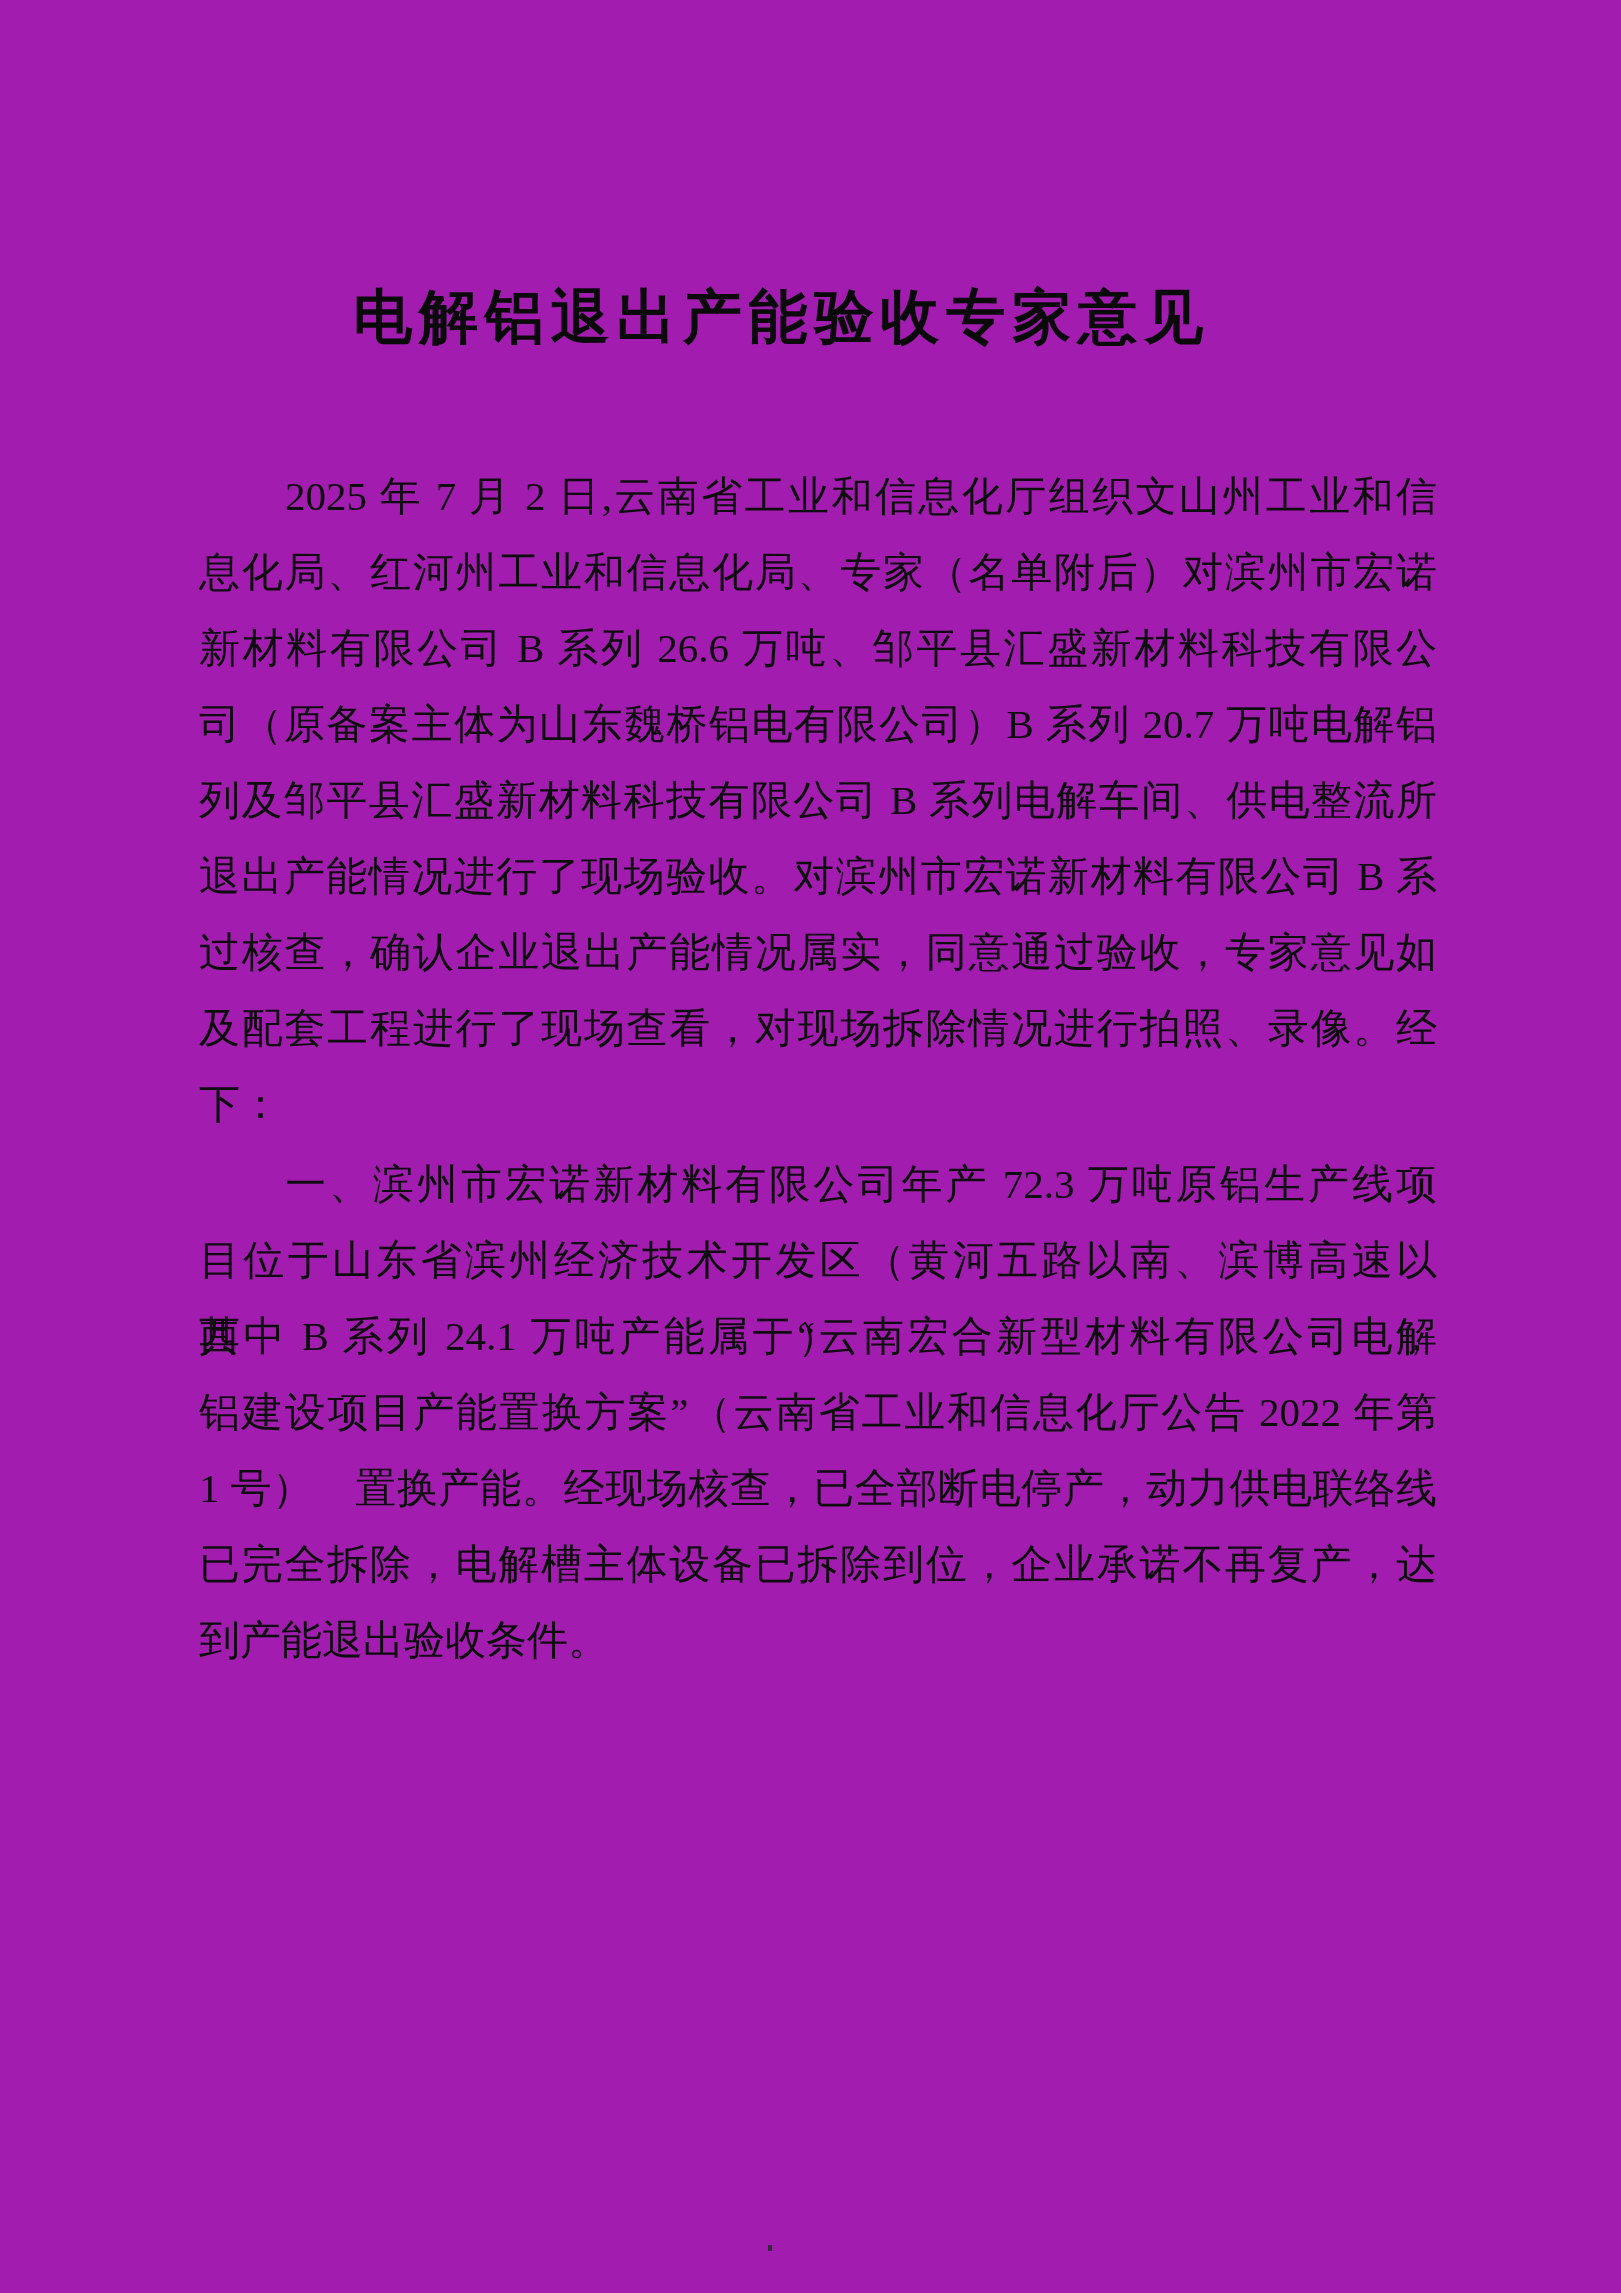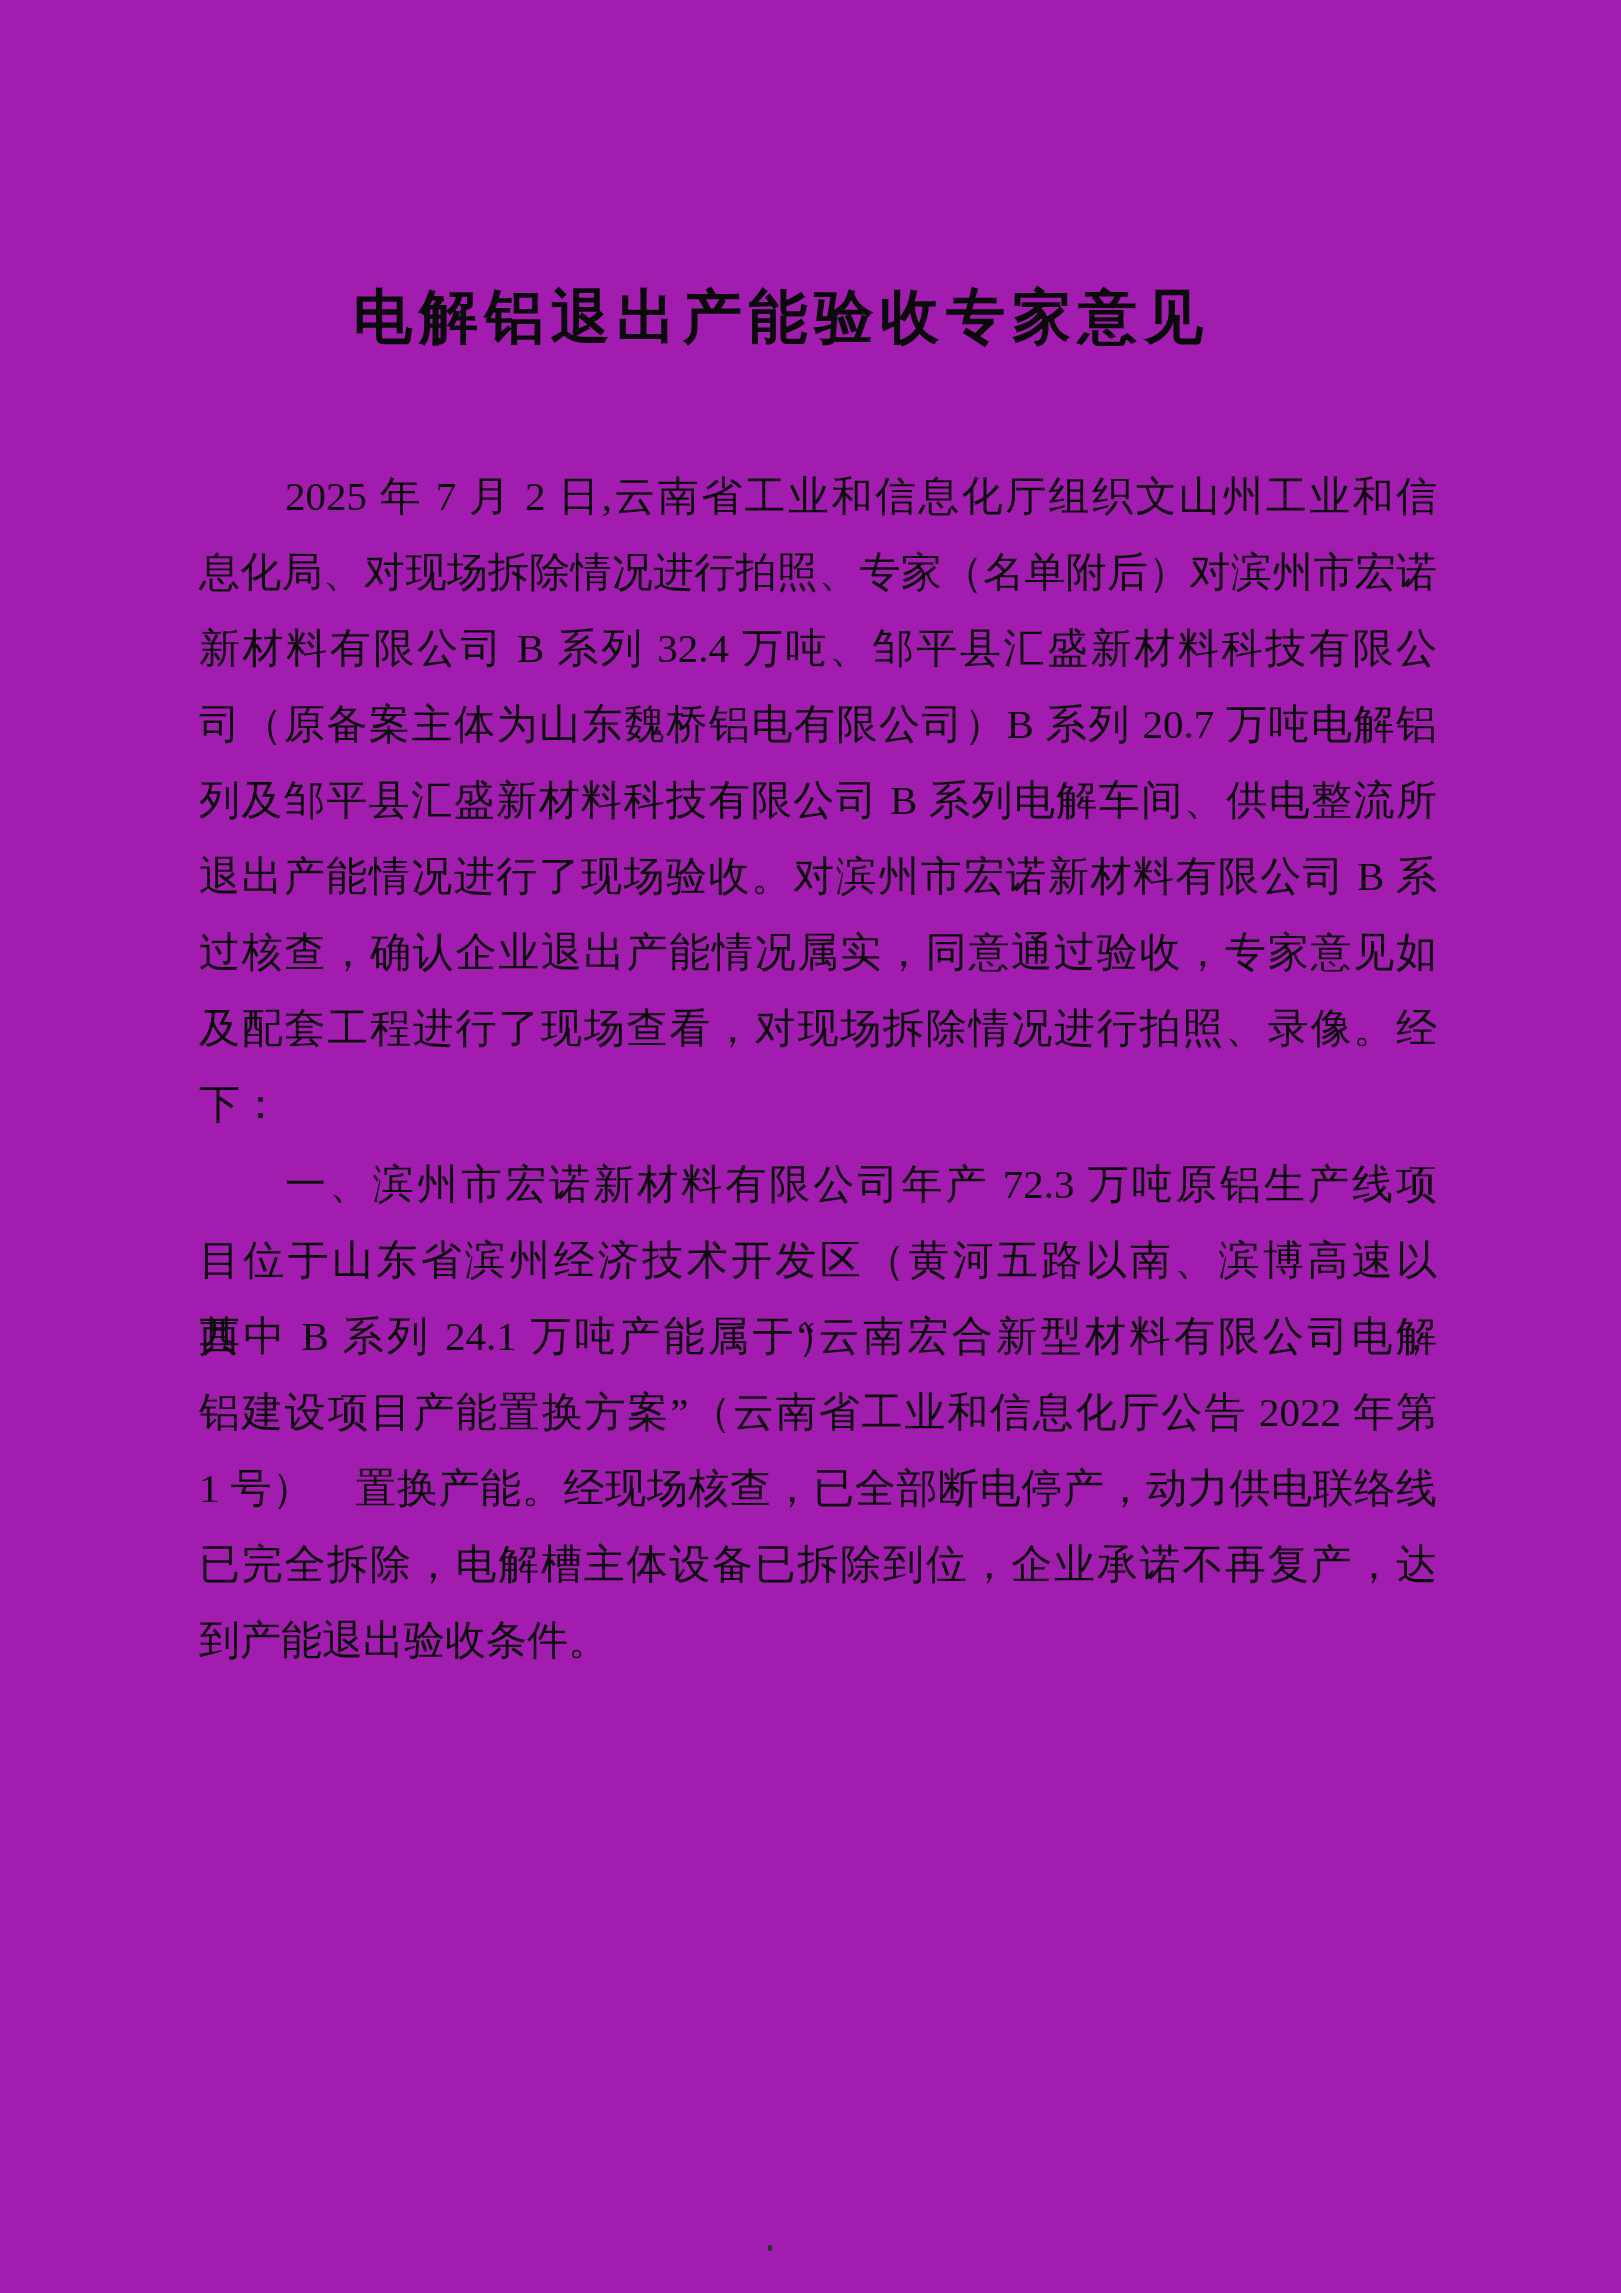--- a/index.html
+++ b/index.html
@@ -73,22 +73,22 @@
 </style>
 </head>
 <body>
 
 <div class="page">
   <h1 class="doc-title">电解铝退出产能验收专家意见</h1>
 
   <div class="doc-body">
       <div class="paragraph">
         <div class="line indent">2025 年 7 月 2 日,云南省工业和信息化厅组织文山州工业和信</div>
-        <div class="line">息化局、对现场拆除情况进行拍照、专家（名单附后）对滨州市宏诺</div>
-        <div class="line">新材料有限公司 B 系列 32.4 万吨、邹平县汇盛新材料科技有限公</div>
+        <div class="line">息化局、红河州工业和信息化局、专家（名单附后）对滨州市宏诺</div>
+        <div class="line">新材料有限公司 B 系列 26.6 万吨、邹平县汇盛新材料科技有限公</div>
         <div class="line">司（原备案主体为山东魏桥铝电有限公司）B 系列 20.7 万吨电解铝</div>
         <div class="line">列及邹平县汇盛新材料科技有限公司 B 系列电解车间、供电整流所</div>
         <div class="line">退出产能情况进行了现场验收。对滨州市宏诺新材料有限公司 B 系</div>
         <div class="line">过核查，确认企业退出产能情况属实，同意通过验收，专家意见如</div>
         <div class="line">及配套工程进行了现场查看，对现场拆除情况进行拍照、录像。经</div>
         <div class="line no-justify">下：</div>
       </div>
       <div class="paragraph">
         <div class="line indent">一、滨州市宏诺新材料有限公司年产 72.3 万吨原铝生产线项</div>
         <div class="line">目位于山东省滨州经济技术开发区（黄河五路以南、滨博高速以西），</div>

